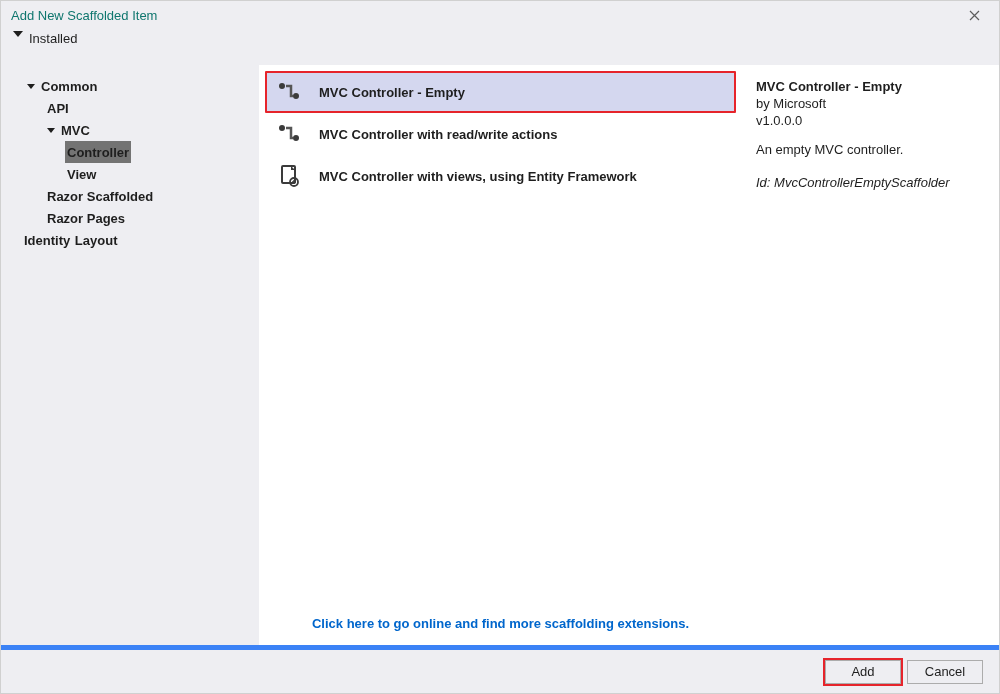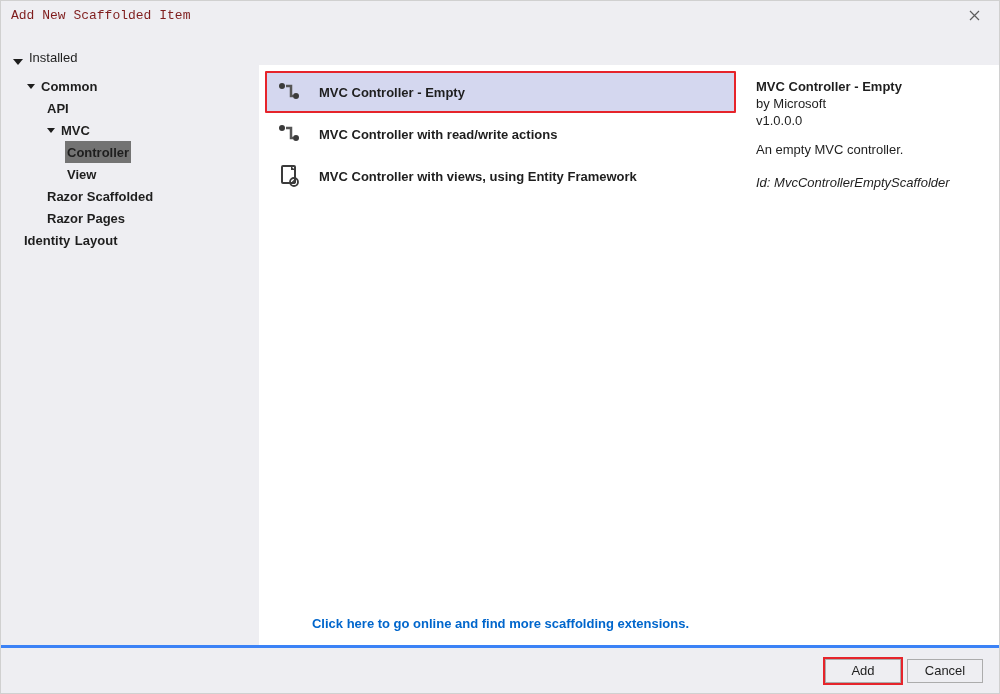--- a/index.html
+++ b/index.html
@@ -16,40 +16,39 @@
       border: 1px solid #d0d0d0;
     }
     
     .title-bar {
       height: 30px;
       background: #eeeef2;
       display: flex;
       align-items: center;
       justify-content: space-between;
       padding: 0 8px 0 10px;
-      color: #7f1d1d;
+      color: #0f766e;
       border-bottom: 1px solid #eeeef2;
-      font-family: Liberation Mono, monospace;
     }
     .close-btn {
       width: 34px;
       height: 24px;
       display: flex;
       align-items: center;
       justify-content: center;
       color: #5d5d5d;
       font-size: 14px;
       cursor: pointer;
     }
     
     .category-bar {
       height: 34px;
       background: #eeeef2;
       display: flex;
-      align-items: flex-end;
+      align-items: flex-start;
       padding-left: 12px;
       color: #1e1e1e;
       font-size: 13px;
     }
     .caret {
       display: inline-block;
       width: 0; height: 0;
       margin-right: 6px;
       vertical-align: middle;
     }
@@ -155,21 +154,21 @@
     .details-id { margin-top: 18px; font-style: italic; }
     
     .footer {
       height: 48px;
       background: #eeeef2;
       display: flex;
       align-items: center;
       justify-content: flex-end;
       padding-right: 16px;
       gap: 6px;
-      border-top: 3px solid #3b82f6;
+      border-top: 5px solid #3b82f6;
     }
     .btn {
       height: 24px;
       min-width: 76px;
       padding: 0 12px;
       background: #eeeef2;
       border: 1px solid #acacac;
       font-size: 13px;
       color: #1e1e1e;
       cursor: pointer;

